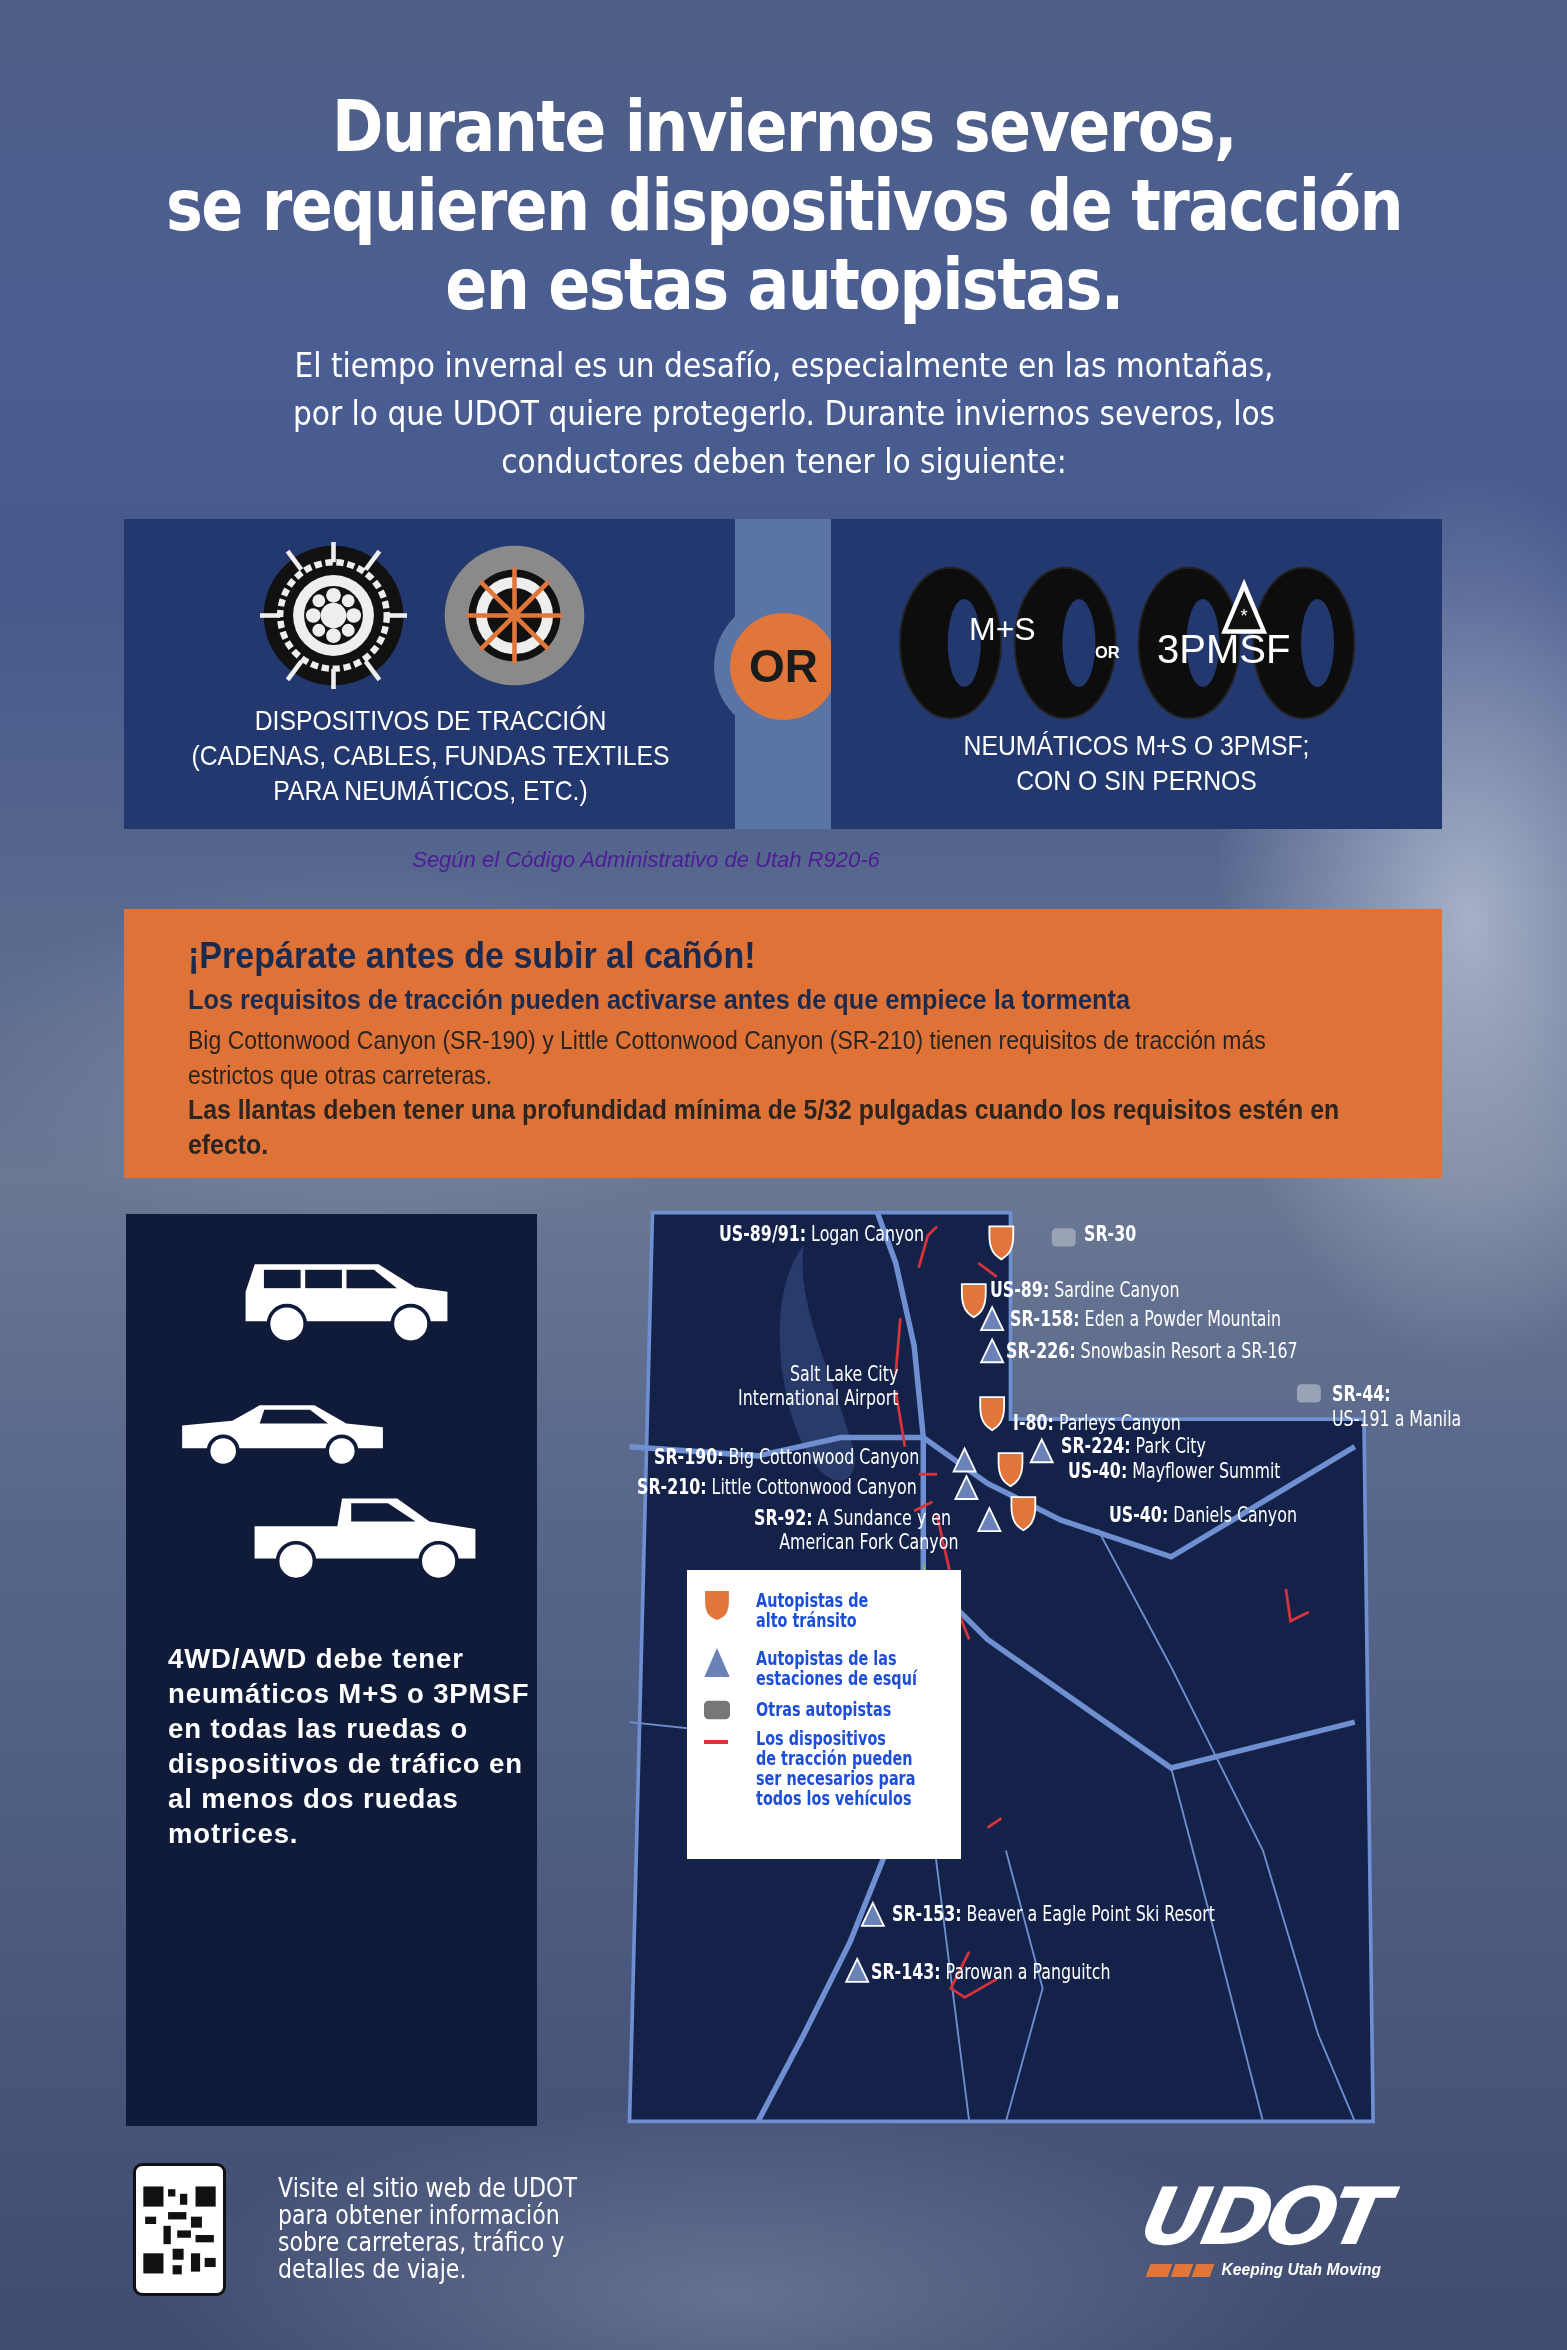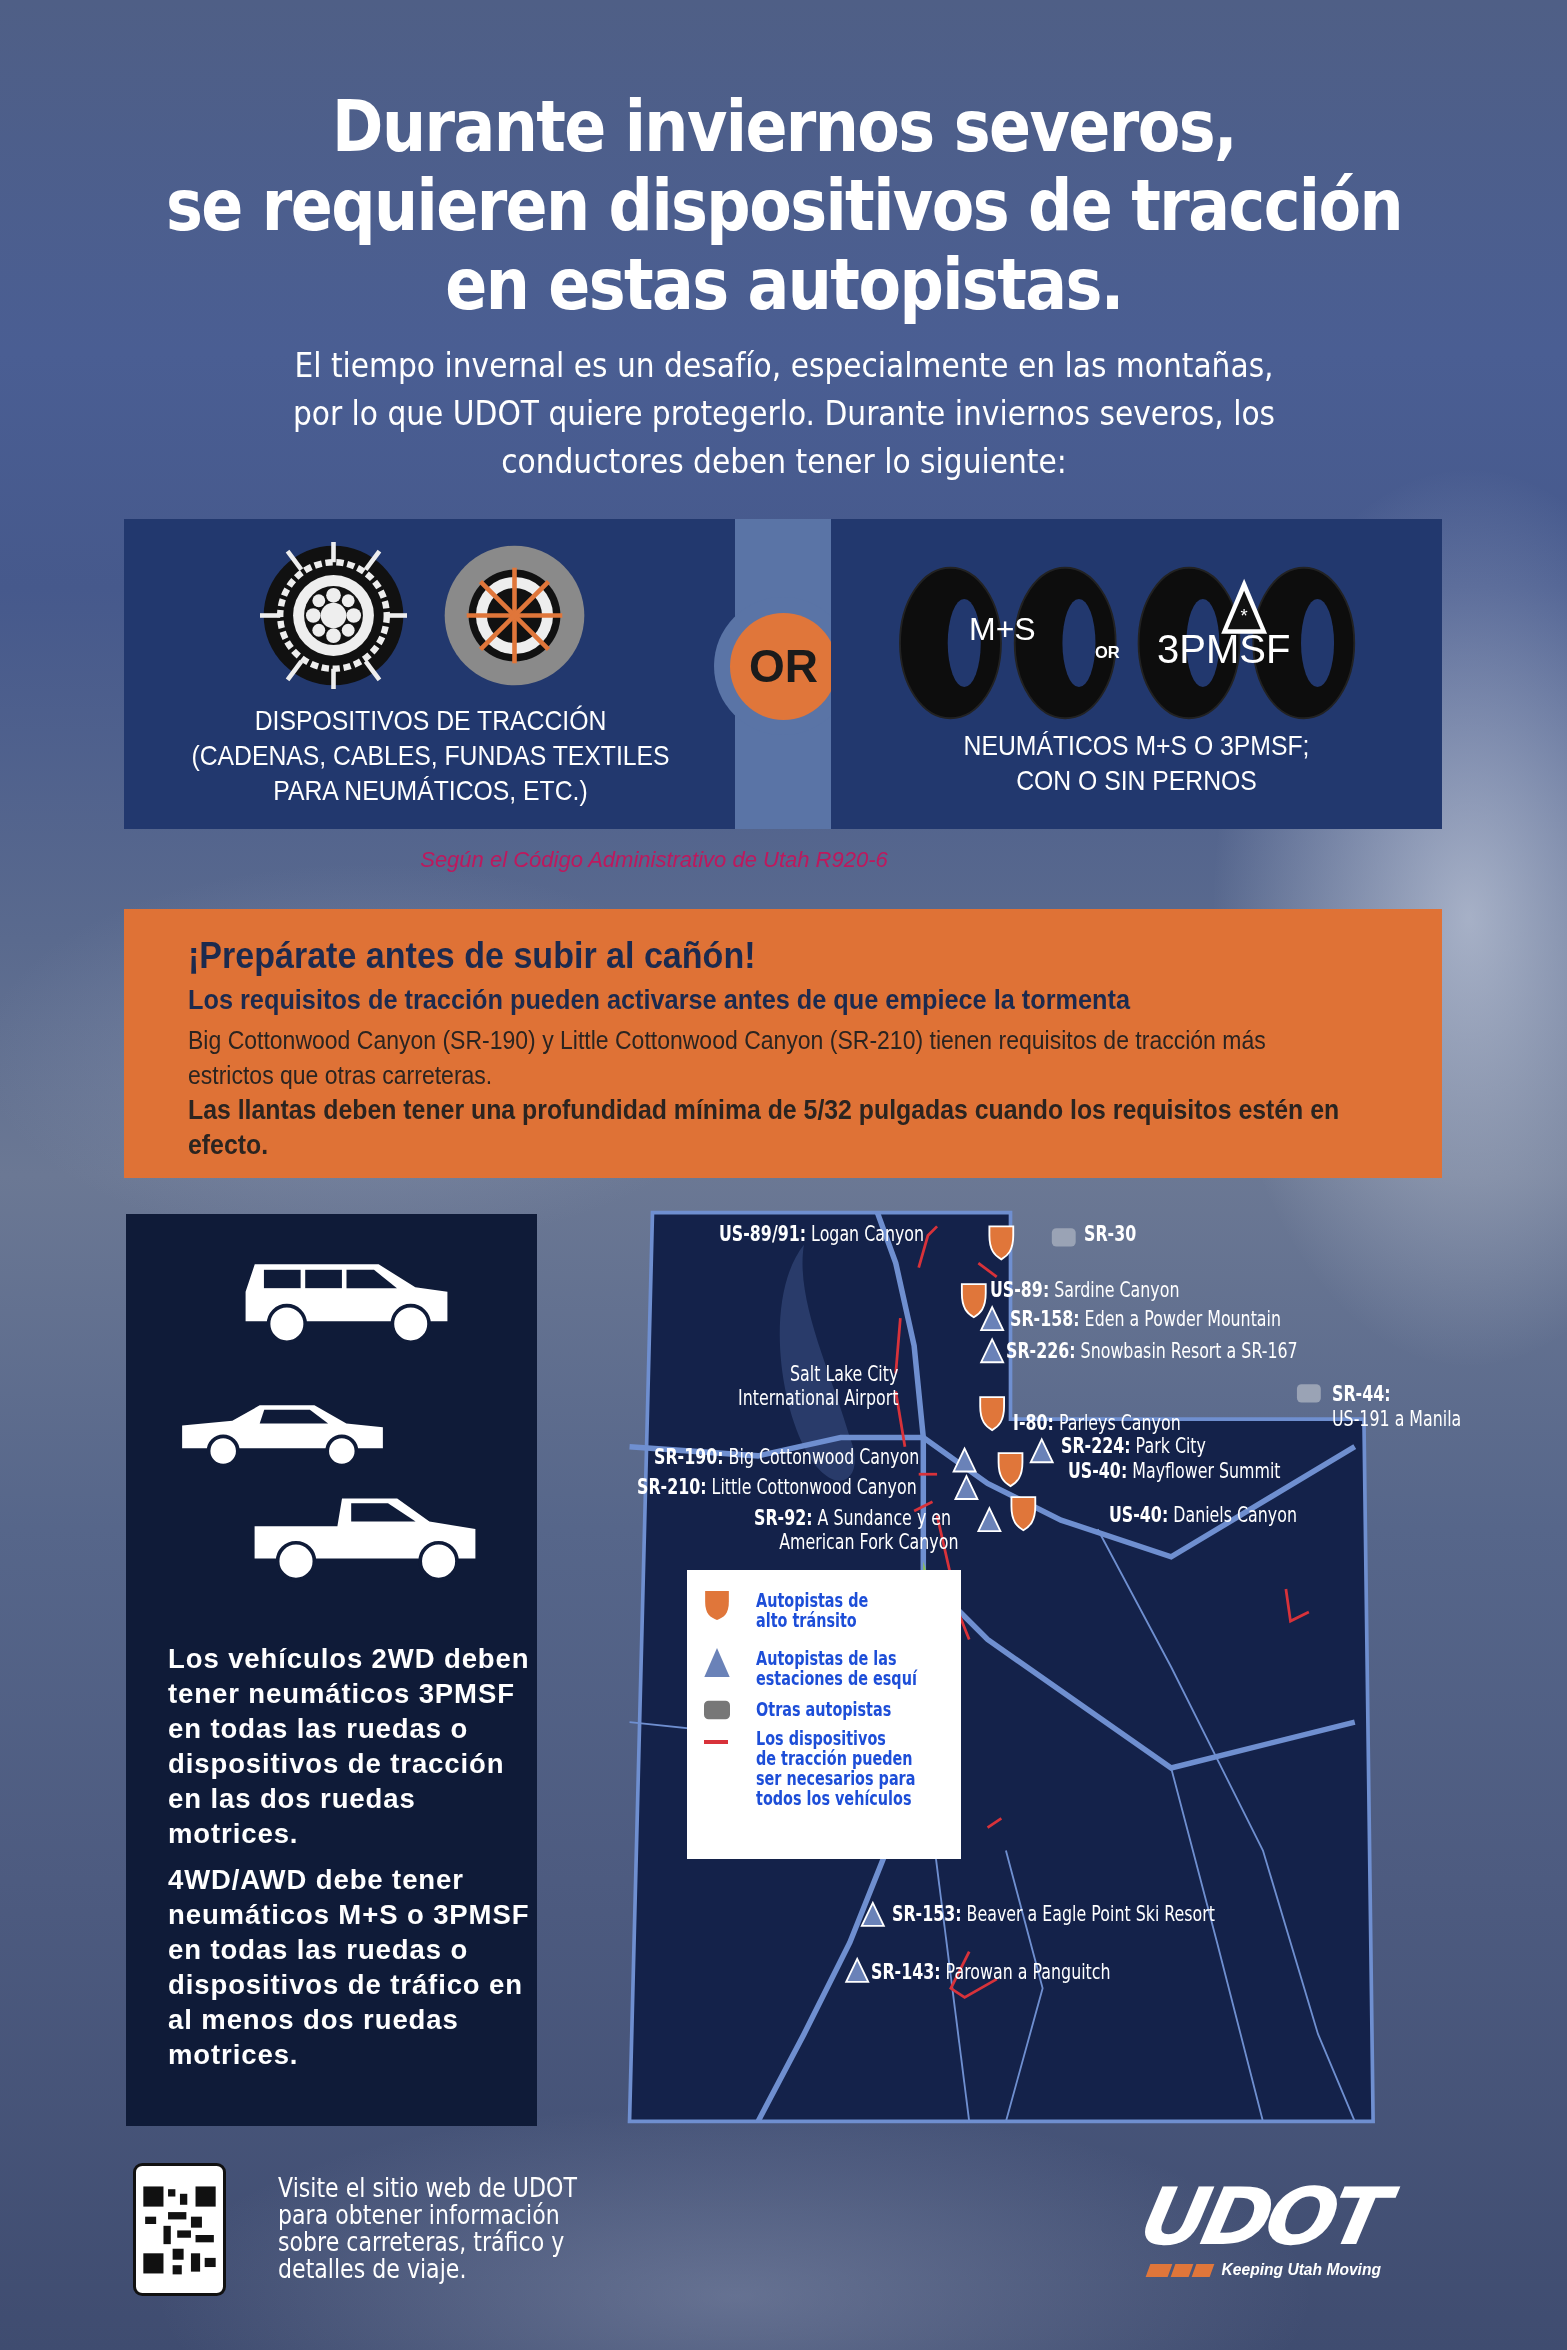--- a/index.html
+++ b/index.html
@@ -15,21 +15,21 @@
   .title{left:0;width:1568px;top:87px;text-align:center;font-family:"DejaVu Sans",sans-serif;font-weight:bold;font-size:72px;line-height:79px;letter-spacing:-1.8px;transform:scaleX(.86);transform-origin:center;}
   .title div{white-space:nowrap;}
   .subtitle{left:0;width:1568px;top:342px;text-align:center;font-family:"DejaVu Sans",sans-serif;font-size:33px;line-height:48px;transform:scaleX(.9);}
   .panel{background:#22386e;top:519px;height:310px;}
   .panel-l{left:124px;width:613px;}
   .panel-r{left:831px;width:611px;}
   .ptext{position:absolute;left:0;right:0;text-align:center;font-size:27.5px;line-height:35px;transform:scaleX(.9);}
   .or-band{left:735px;width:97px;top:519px;height:310px;background:#5a74a6;}
   .or-ring{left:714px;top:597px;width:138px;height:138px;border-radius:50%;background:#5a74a6;}
   .or-circle{left:730px;top:613px;width:107px;height:107px;border-radius:50%;background:#e0763a;color:#1b1b1b;font-weight:bold;font-size:46px;line-height:107px;text-align:center;}
-  .foot-note{left:14px;width:1280px;top:847px;text-align:center;font-style:italic;font-size:22px;color:#be185d;}
+  .foot-note{left:6px;width:1280px;top:847px;text-align:center;font-style:italic;font-size:22px;color:#4c1d95;}
   .orange{left:124px;top:909px;width:1318px;height:269px;background:#df7236;color:#1c2a4e;}
   .orange .h1{position:absolute;left:64px;top:26px;font-size:37px;font-weight:bold;transform:scaleX(.92);transform-origin:left;}
   .orange .h2{position:absolute;left:64px;top:75px;font-size:27.5px;font-weight:bold;transform:scaleX(.92);transform-origin:left;white-space:nowrap;}
   .orange .p{position:absolute;left:64px;top:114px;width:1267px;font-size:25px;line-height:35px;color:#2b2420;transform:scaleX(.92);transform-origin:left;}
   .orange .p2{position:absolute;left:64px;top:184px;width:1267px;font-size:27px;line-height:35px;font-weight:bold;color:#2b2420;transform:scaleX(.92);transform-origin:left;}
   .veh-panel{left:126px;top:1214px;width:411px;height:912px;background:#0f1b38;}
   .veh-text{position:absolute;left:42px;top:427px;width:367px;font-size:27.5px;line-height:35px;font-weight:bold;letter-spacing:0.9px;}
   .veh-text p{margin:0 0 11px 0;}
   .map{left:620px;top:1208px;width:882px;height:918px;}
   .lbl{position:absolute;font-family:"DejaVu Sans",sans-serif;font-size:22px;white-space:nowrap;transform:scaleX(.72);transform-origin:left;color:#fff;}
@@ -163,21 +163,20 @@
     <circle cx="50" cy="58" r="16" fill="#fff" stroke="#0f1b38" stroke-width="4"></circle>
       <circle cx="180" cy="58" r="16" fill="#fff" stroke="#0f1b38" stroke-width="4"></circle>
   </svg>
   <svg class="abs" style="left:124px;top:280px" width="230" height="92" viewBox="0 0 250 100">
     <path d="M5 35 L95 35 L100 5 L160 5 L195 30 L245 38 L245 70 L5 70 Z" fill="#fff"></path>
     <path d="M110 10 L150 10 L180 30 L110 30Z" fill="#0f1b38"></path>
     <circle cx="50" cy="73" r="20" fill="#fff" stroke="#0f1b38" stroke-width="4"></circle>
       <circle cx="205" cy="73" r="20" fill="#fff" stroke="#0f1b38" stroke-width="4"></circle>
   </svg>
   <div class="veh-text">
-    <p>Los vehículos 2WD deben tener neumáticos 3PMSF en todas las ruedas o dispositivos de tracción en las dos ruedas motrices.</p>
     <p>4WD/AWD debe tener neumáticos M+S o 3PMSF en todas las ruedas o dispositivos de tráfico en al menos dos ruedas motrices.</p>
   </div>
 </div>
 
 <div class="map abs">
   <svg class="abs" style="left:0;top:0" width="882" height="918" viewBox="0 0 960 1000">
     <path d="M35 5 L425 5 L425 230 L810 230 L820 995 L10 995 Z" fill="#14224a" stroke="#6f8fd0" stroke-width="4"></path>
     <path d="M200 40 C190 100 230 180 250 250 C270 300 230 320 200 260 C170 200 160 90 200 40Z" fill="#2e4272" opacity=".8"></path>
     <g fill="none" stroke="#6f8fd0" stroke-width="6">
       <path d="M280 5 L300 60 L320 150 L330 250 L330 400 L320 470 L290 700 L250 800 L200 900 L150 995"></path>

